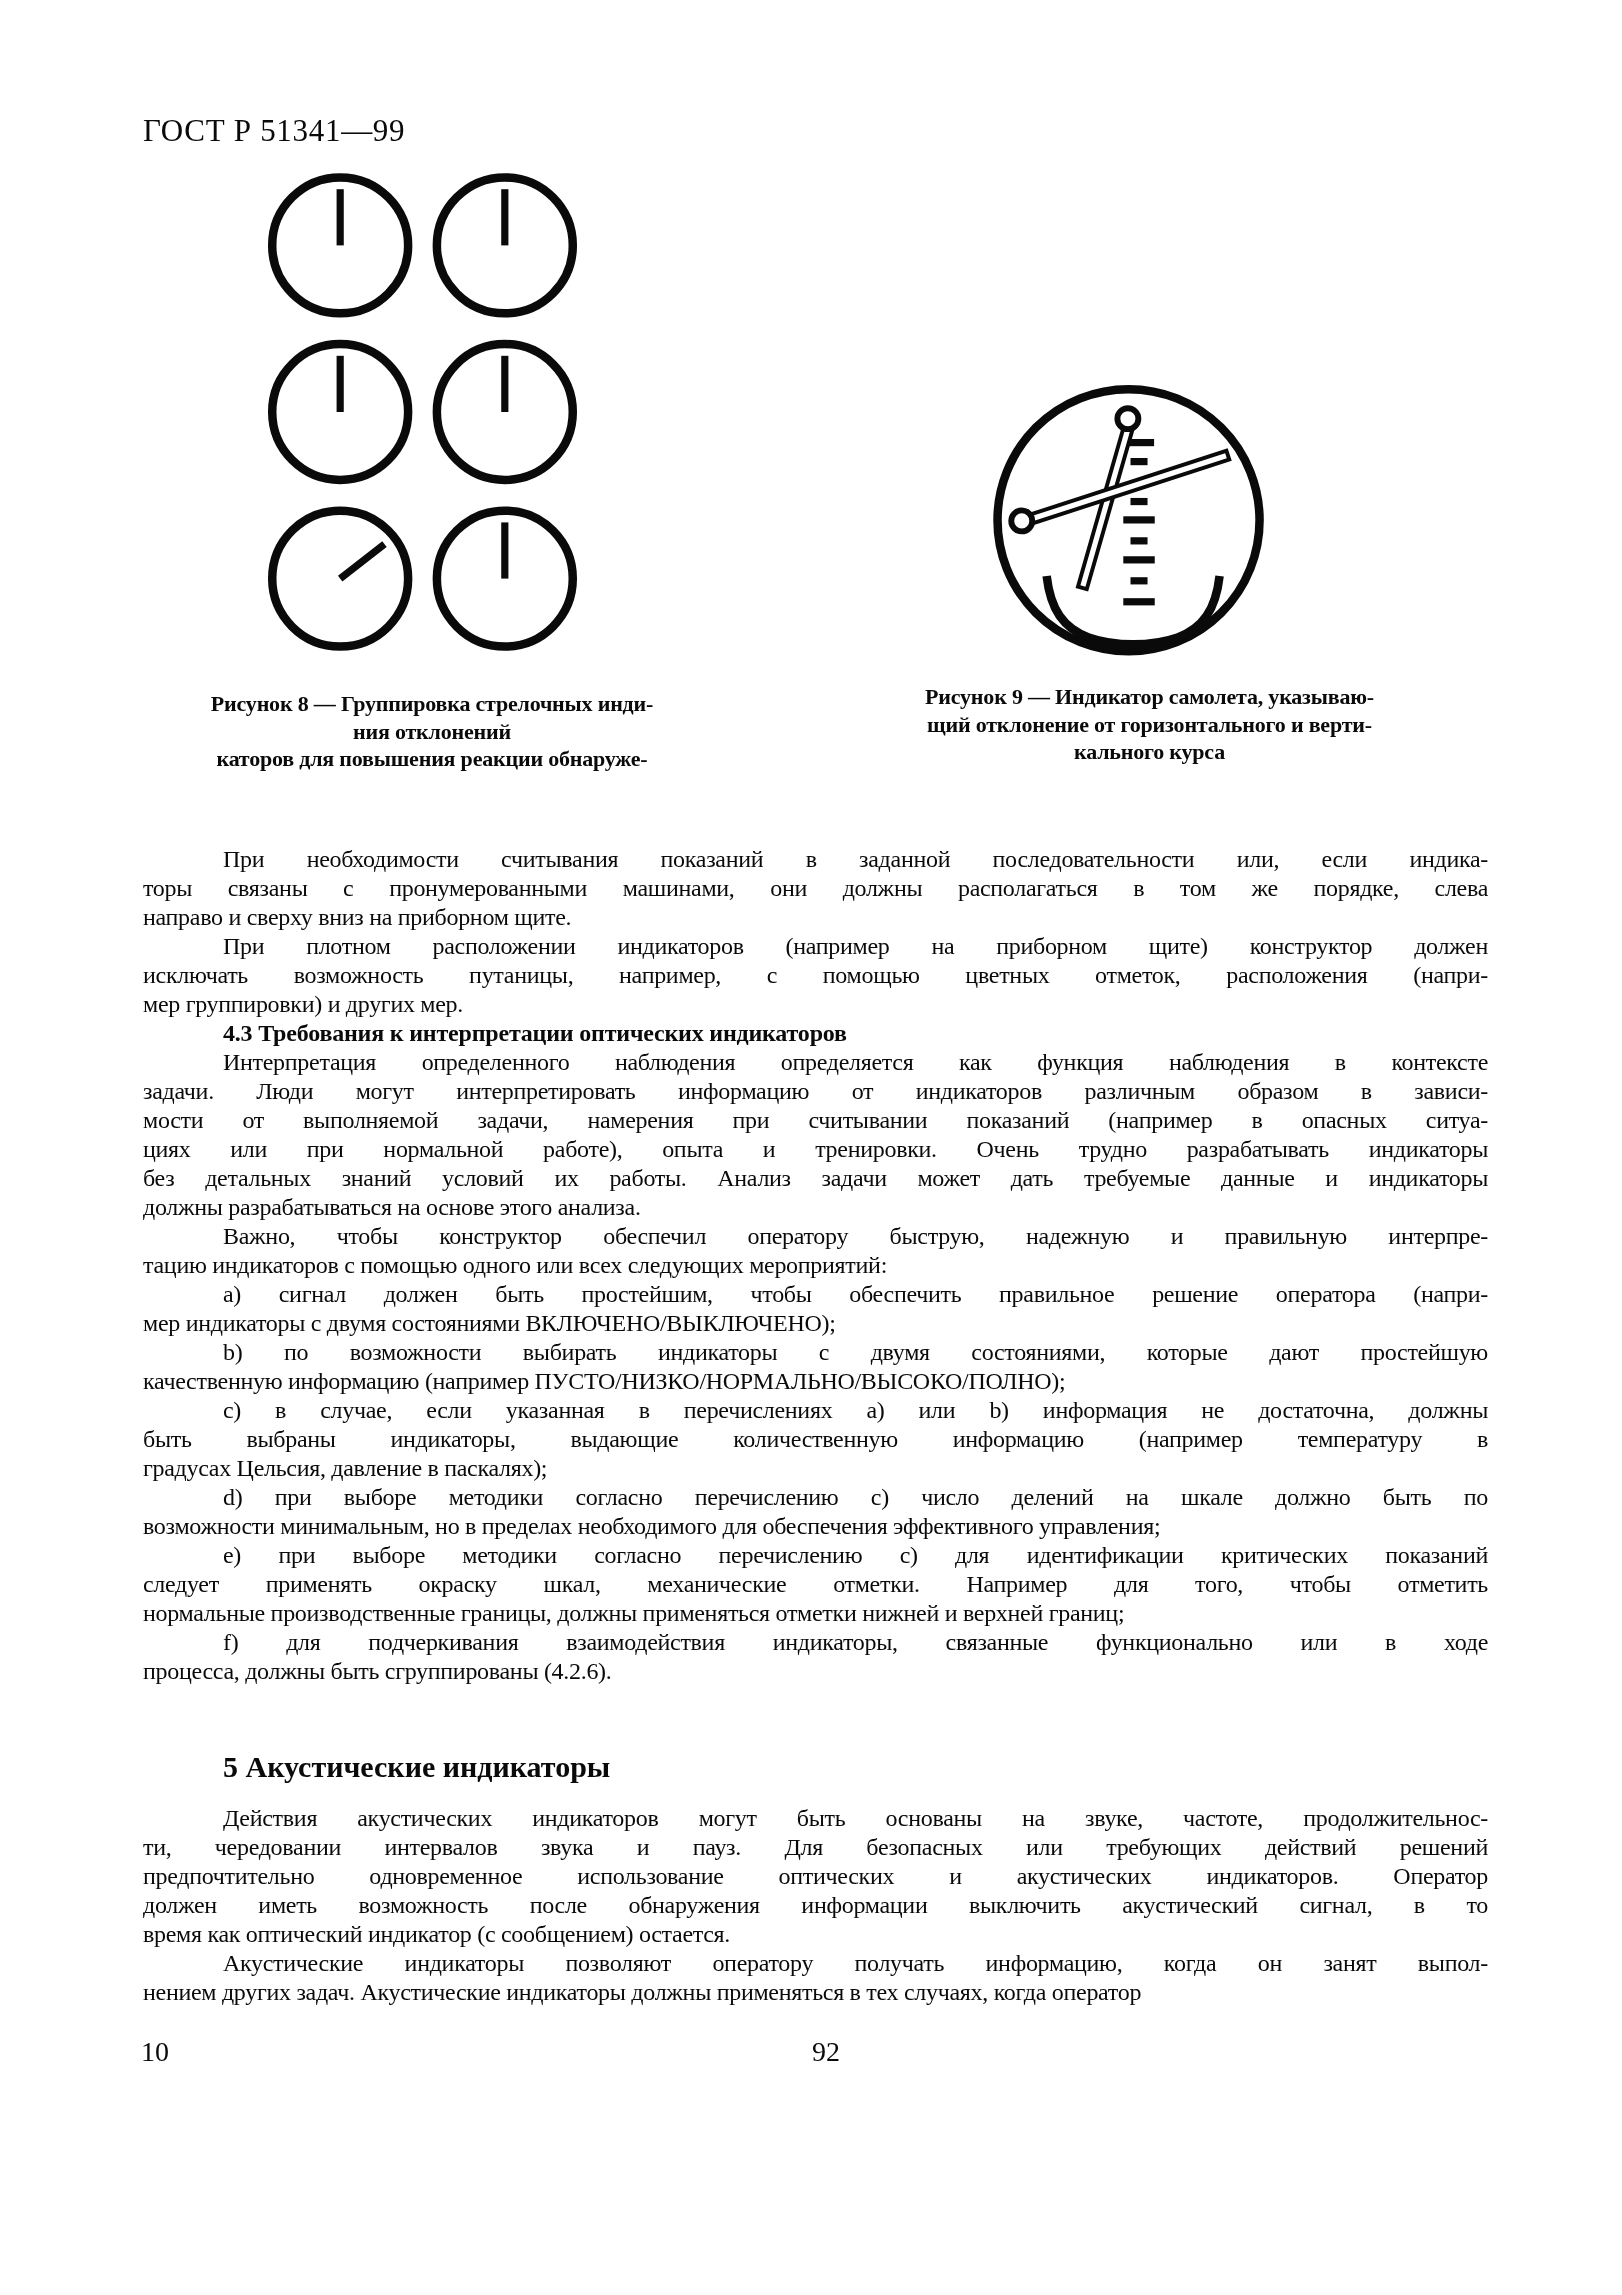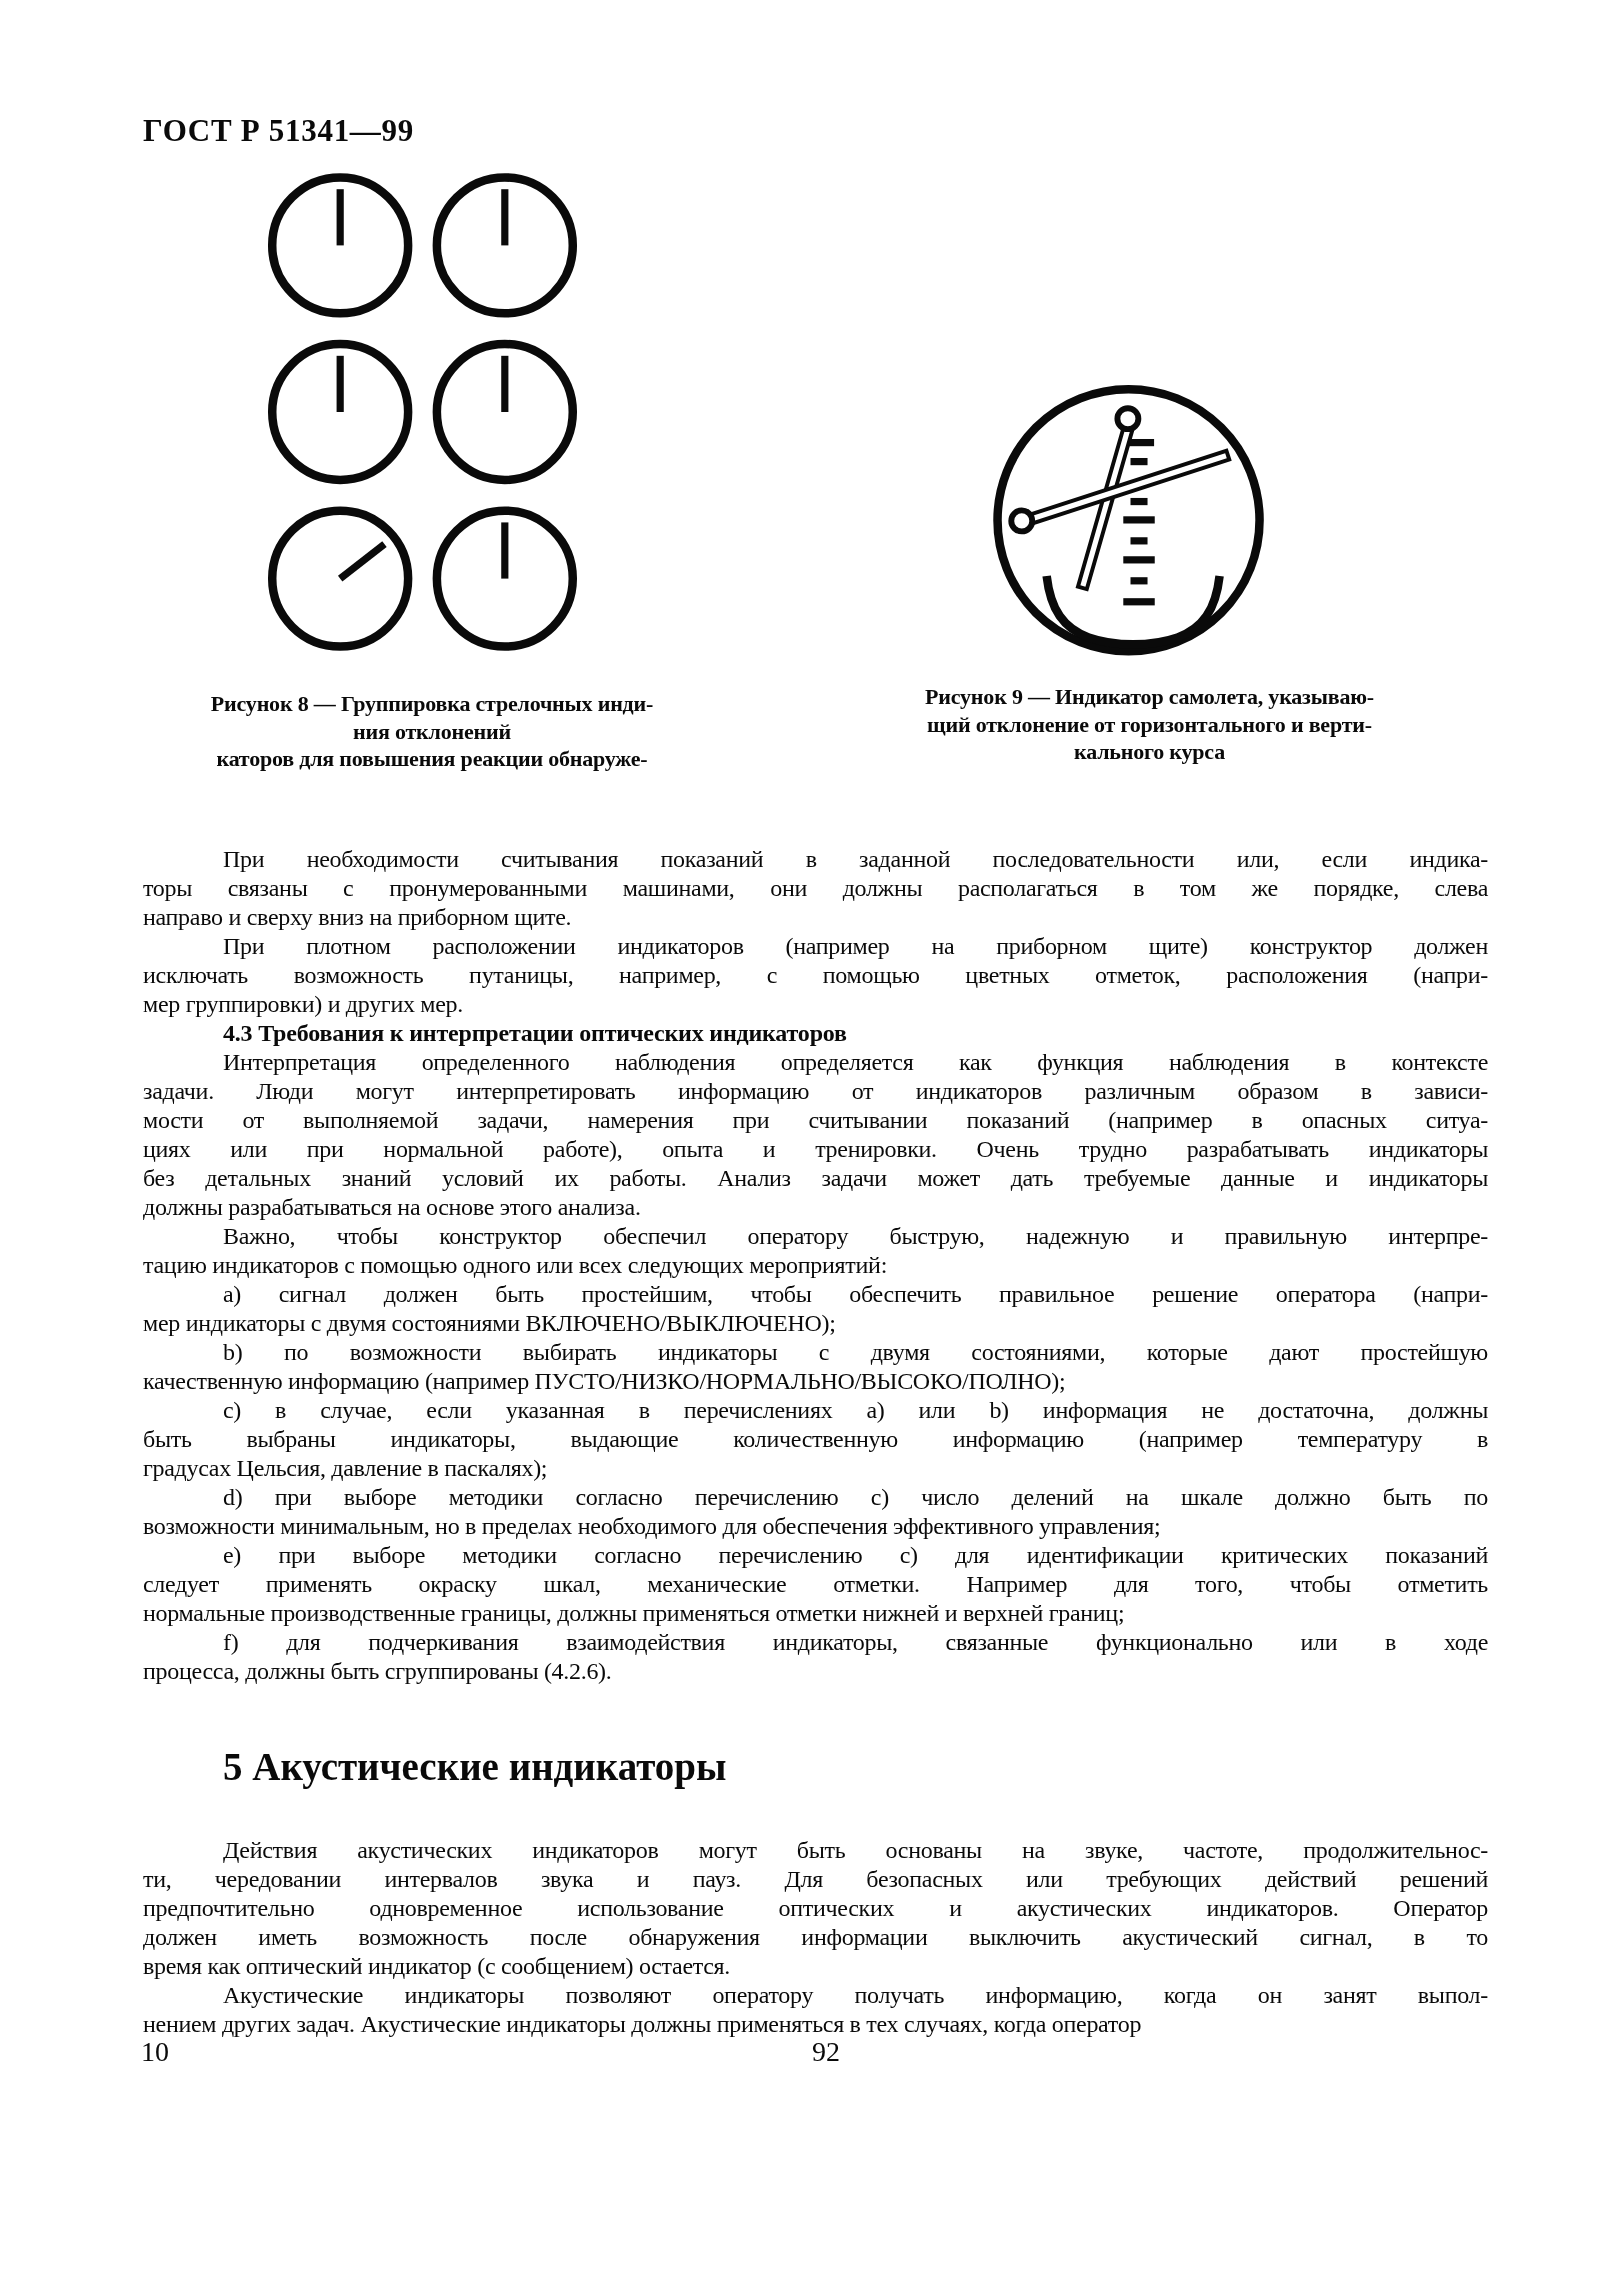--- a/index.html
+++ b/index.html
@@ -11,21 +11,21 @@
     background: #ffffff;
     color: #0a0a0a;
     font-family: "Liberation Serif", "DejaVu Serif", serif;
     overflow: hidden;
   }
   .gost-header {
     position: absolute;
     left: 143px;
     top: 113px;
     font-size: 31px;
-    font-weight: bold;
+    font-weight: normal;
     letter-spacing: 0.7px;
     white-space: nowrap;
   }
   .fig-svg { position: absolute; }
   .caption {
     position: absolute;
     text-align: center;
     font-size: 22px;
     line-height: 27.5px;
     letter-spacing: -0.2px;
@@ -55,26 +55,26 @@
   .line.first { padding-left: 80px; }
   .subheading {
     font-size: 24px;
     line-height: 29px;
     height: 29px;
     font-weight: bold;
     padding-left: 80px;
     letter-spacing: -0.2px;
   }
   .section-heading {
-    font-size: 39px;
+    font-size: 30px;
     line-height: 38px;
     font-weight: bold;
     padding-left: 80px;
     margin-top: 62px;
-    margin-bottom: 50px;
+    margin-bottom: 18px;
     letter-spacing: 0px;
   }
   .footer-num {
     position: absolute;
     top: 2036px;
     font-size: 28px;
   }
   #footer-left { left: 141px; }
   #footer-center { left: 15px; width: 1622px; text-align: center; }
 </style>

